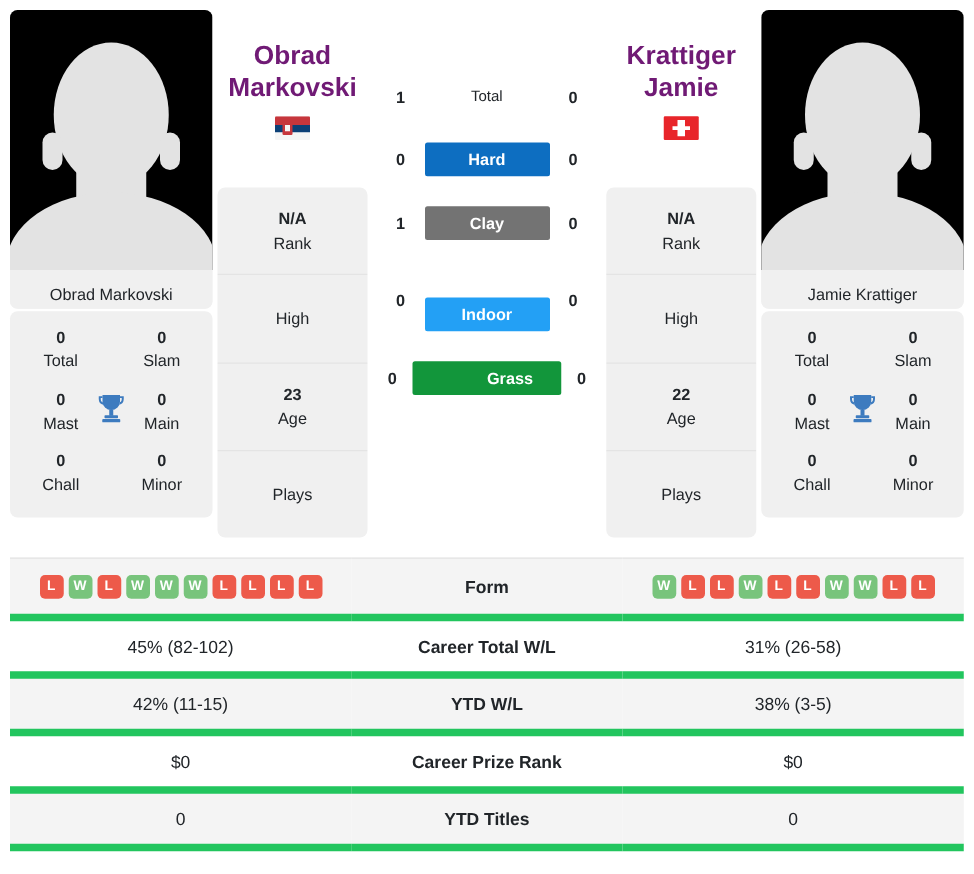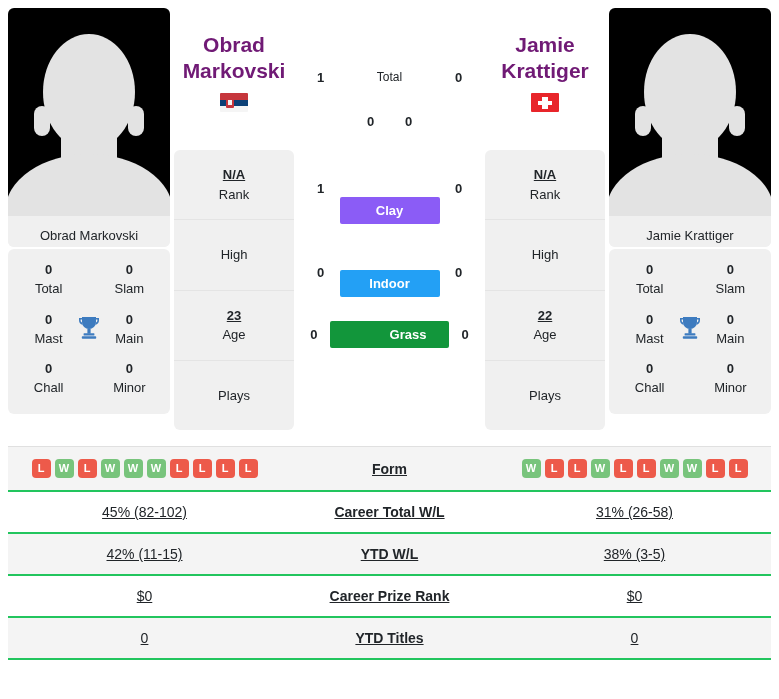--- a/index.html
+++ b/index.html
@@ -196,21 +196,20 @@
   .info-cell {
     text-align: center;
     padding: 15px 4px;
     border-bottom: 1px solid #e4e4e4;
   }
   .info-cell:last-child { border-bottom: none; }
   .info-cell .val {
     font-size: 13px;
     font-weight: bold;
     line-height: 1.5;
-    text-decoration: underline;
   }
   .info-cell .lbl {
     font-size: 13px;
     line-height: 1.5;
   }
   .info-cell.single {
     padding: 25px 4px;
   }
 
   
@@ -250,22 +249,21 @@
 
   
   .cmp-table {
     width: 763px;
     margin: 16px auto 0 auto;
     border-collapse: collapse;
     table-layout: fixed;
   }
   .cmp-table tr {
     border-top: 1px solid #e0e0e0;
-    border-bottom: 2px solid #22c55e;
-    text-decoration: underline;
+    border-bottom: 6px solid #22c55e;
   }
   .cmp-table tr:nth-child(odd) { background: #f4f4f4; }
   .cmp-table tr:nth-child(even) { background: #ffffff; }
   .cmp-table td {
     padding: 12px 6px;
     text-align: center;
     font-size: 14px;
     vertical-align: middle;
   }
   .cmp-table td.label {
@@ -389,44 +387,45 @@
 
     <div class="center-col">
       <div id="h2h-rows">
           <div class="surf-row">
             <div class="surf-score">1</div>
             <div class="surf-badge plain">Total</div>
             <div class="surf-score">0</div>
           </div>
           <div class="surf-row">
             <div class="surf-score">0</div>
+            <div class="surf-badge" style="background: rgb(13, 110, 193);">Hard</div>
             <div class="surf-score">0</div>
           </div>
           <div class="surf-row">
             <div class="surf-score">1</div>
-            <div class="surf-badge" style="background: #8b5cf6; margin-top: 44px;">Clay</div>
+            <div class="surf-badge" style="background: #737373;">Clay</div>
             <div class="surf-score">0</div>
           </div>
           <div class="surf-row">
             <div class="surf-score">0</div>
             <div class="surf-badge" style="background: rgb(35, 160, 245); margin-top: 22px;">Indoor</div>
             <div class="surf-score">0</div>
           </div>
           <div class="surf-row">
             <div class="surf-score">0</div>
             <div class="surf-badge" style="background: rgb(18, 150, 59); padding-left: 37px;">Grass</div>
             <div class="surf-score">0</div>
           </div>
         </div>
     </div>
 
     <div class="info-col">
       <div class="player-name">
+        <div>Krattiger</div>
         <div>Jamie</div>
-        <div>Krattiger</div>
       </div>
       <div class="flag-wrap">
         <span class="flag flag-ch">
           <span class="cross-v"></span>
           <span class="cross-h"></span>
         </span>
       </div>
       <div class="info-card">
         <div class="info-cell">
           <div class="val">N/A</div>

